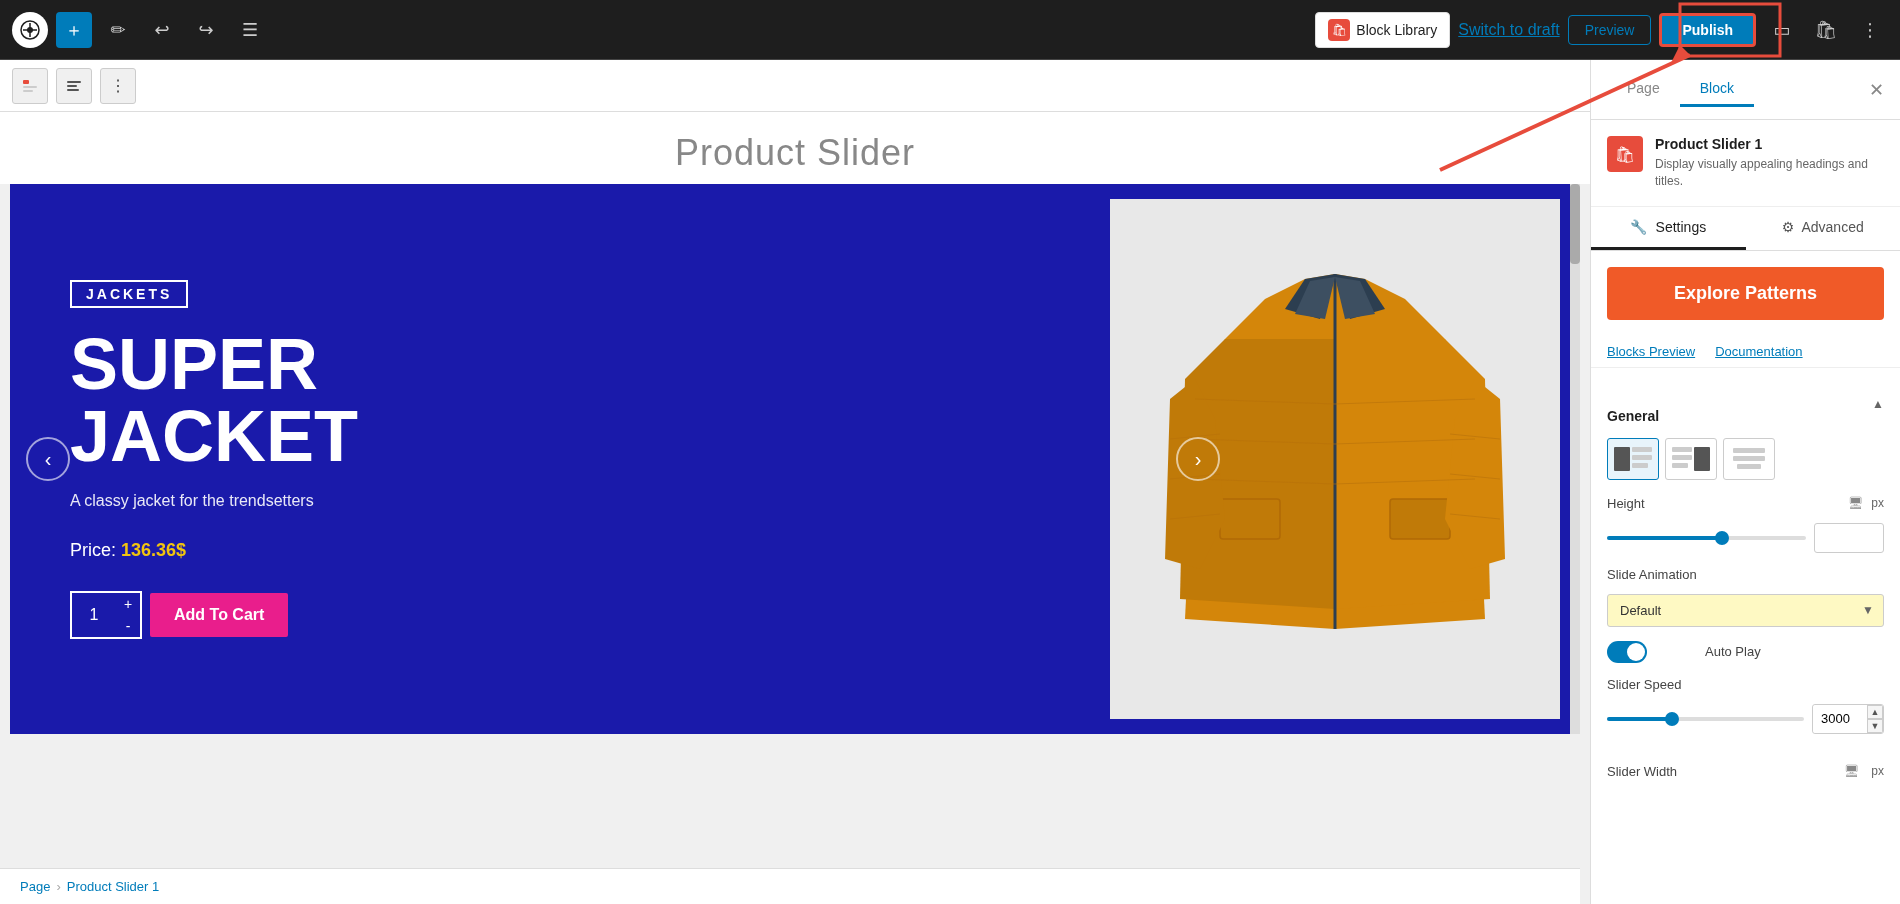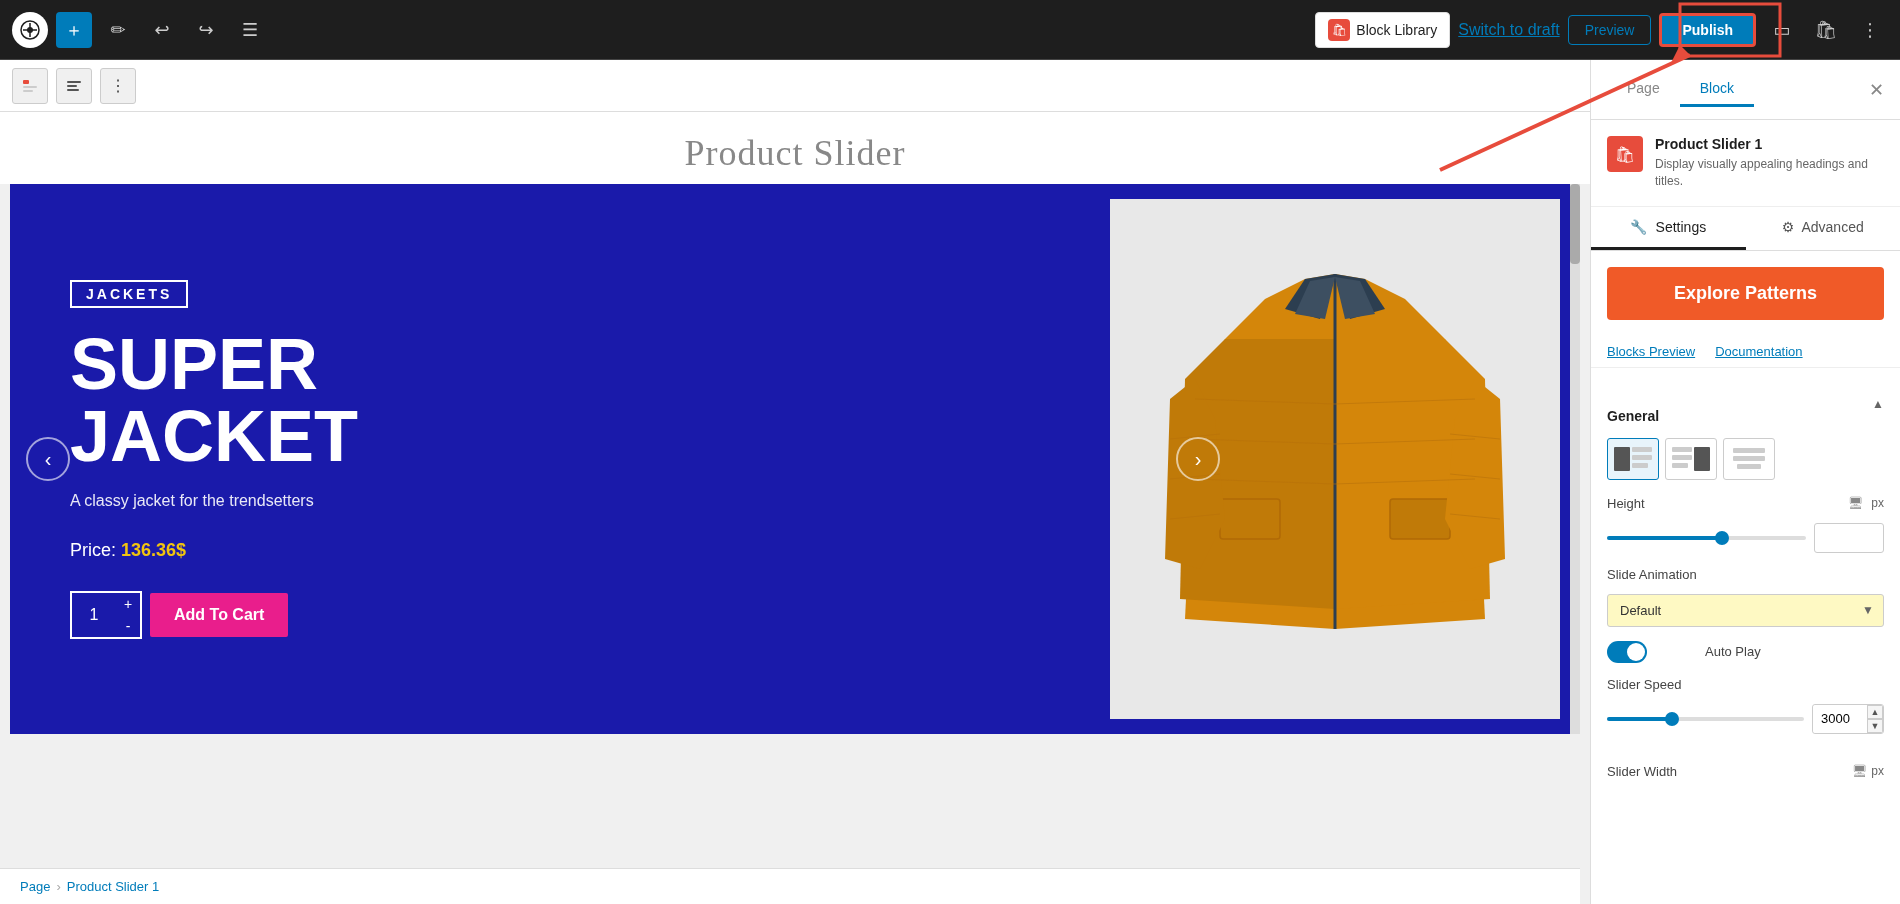--- a/index.html
+++ b/index.html
@@ -74,21 +74,21 @@
       display: flex; align-items: center; gap: 8px; padding: 6px 12px; height: 52px;
     }
     .editor-tool-btn {
       background: #f0f0f0; border: 1px solid #ccc; border-radius: 3px;
       width: 36px; height: 36px; display: flex; align-items: center; justify-content: center;
       cursor: pointer; font-size: 16px; color: #444;
     }
 
     
     #page-title-area {
-      background: #fff; padding: 20px 60px 10px 60px; text-align: center; font-family: Liberation Serif, serif;
+      background: #fff; padding: 20px 60px 10px 60px; text-align: center;
     }
     .page-title {
       font-size: 36px; font-weight: 300; color: #888; letter-spacing: 1px;
     }
 
     
     #slider-container {
       margin: 0 10px; background: #1a1aaa; position: relative; height: 550px;
       display: flex; align-items: center; overflow: hidden;
     }
@@ -307,21 +307,21 @@
     .speed-spinner {
       display: flex; flex-direction: column;
     }
     .spin-btn {
       background: #f5f5f5; border: 1px solid #ccc; cursor: pointer;
       width: 16px; height: 14px; display: flex; align-items: center; justify-content: center;
       font-size: 9px; color: #555;
     }
 
     .slider-width-row {
-      display: flex; align-items: center; gap: 4px; padding: 0 16px 16px;
+      display: flex; align-items: center; gap: 12px; padding: 0 16px 16px;
     }
     .slider-width-label { font-size: 13px; color: #444; flex: 1; }
 
   </style>
 </head>
 <body>
 
 <div id="toolbar">
   <div class="wp-logo">
     <svg width="20" height="20" viewBox="0 0 20 20" fill="none">

